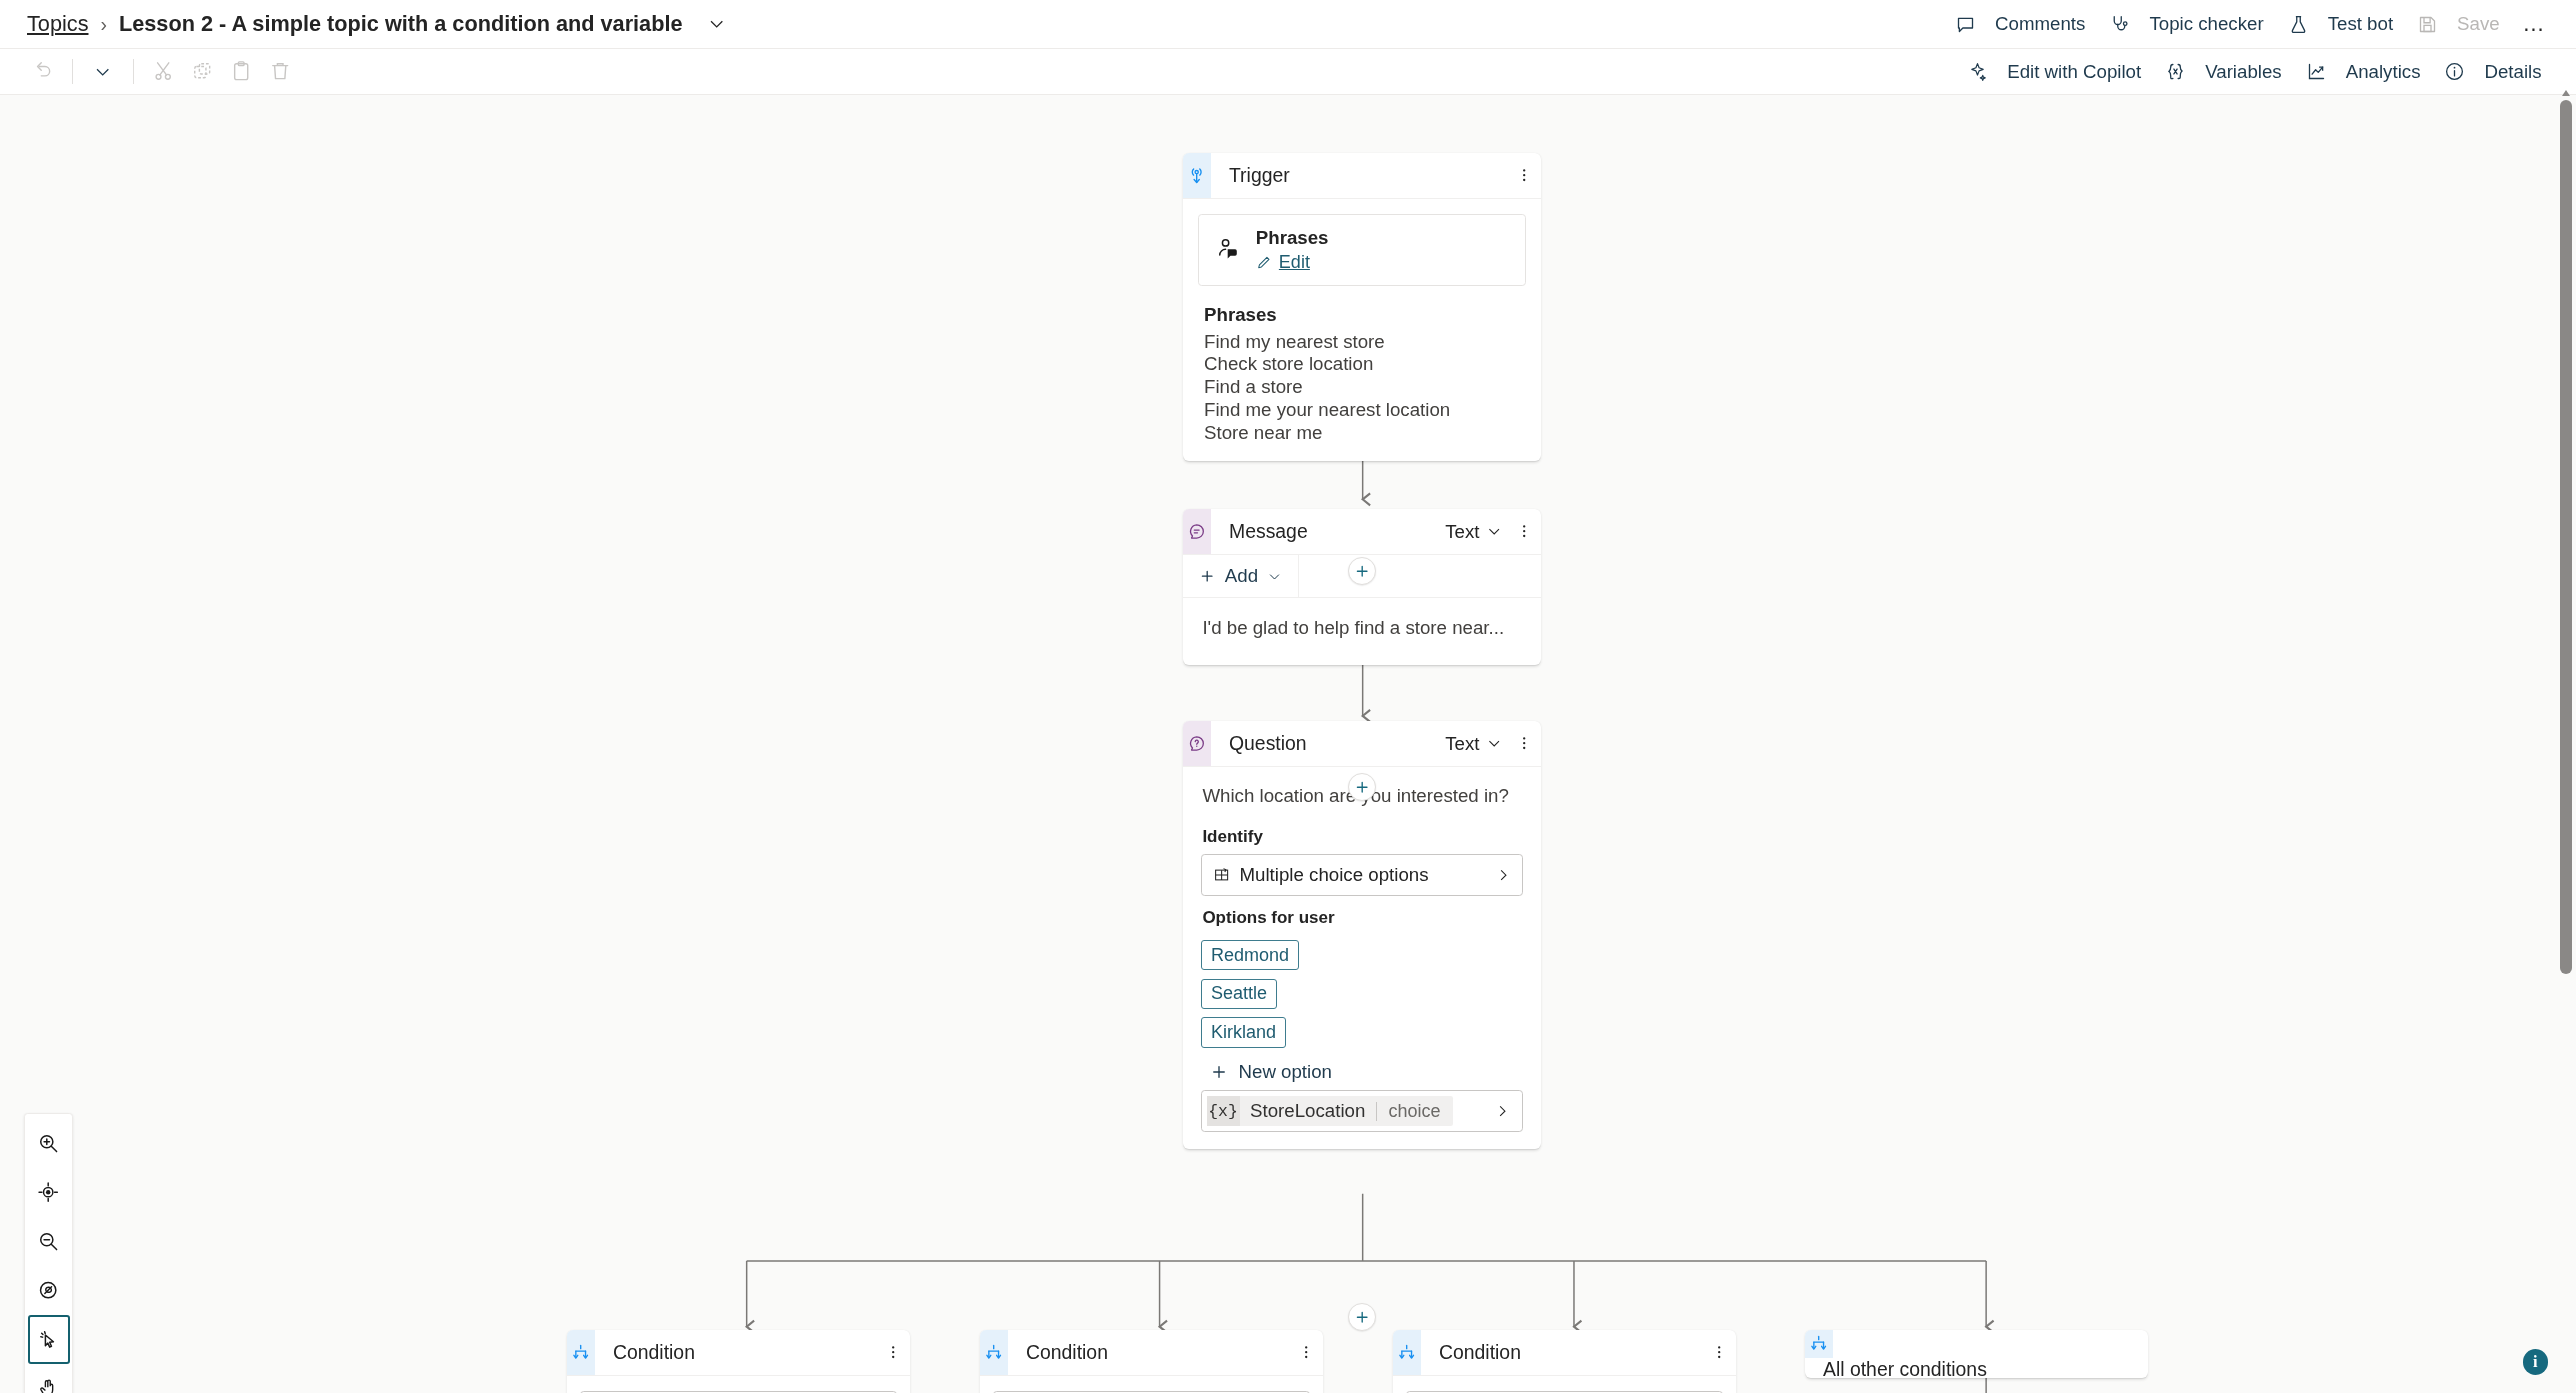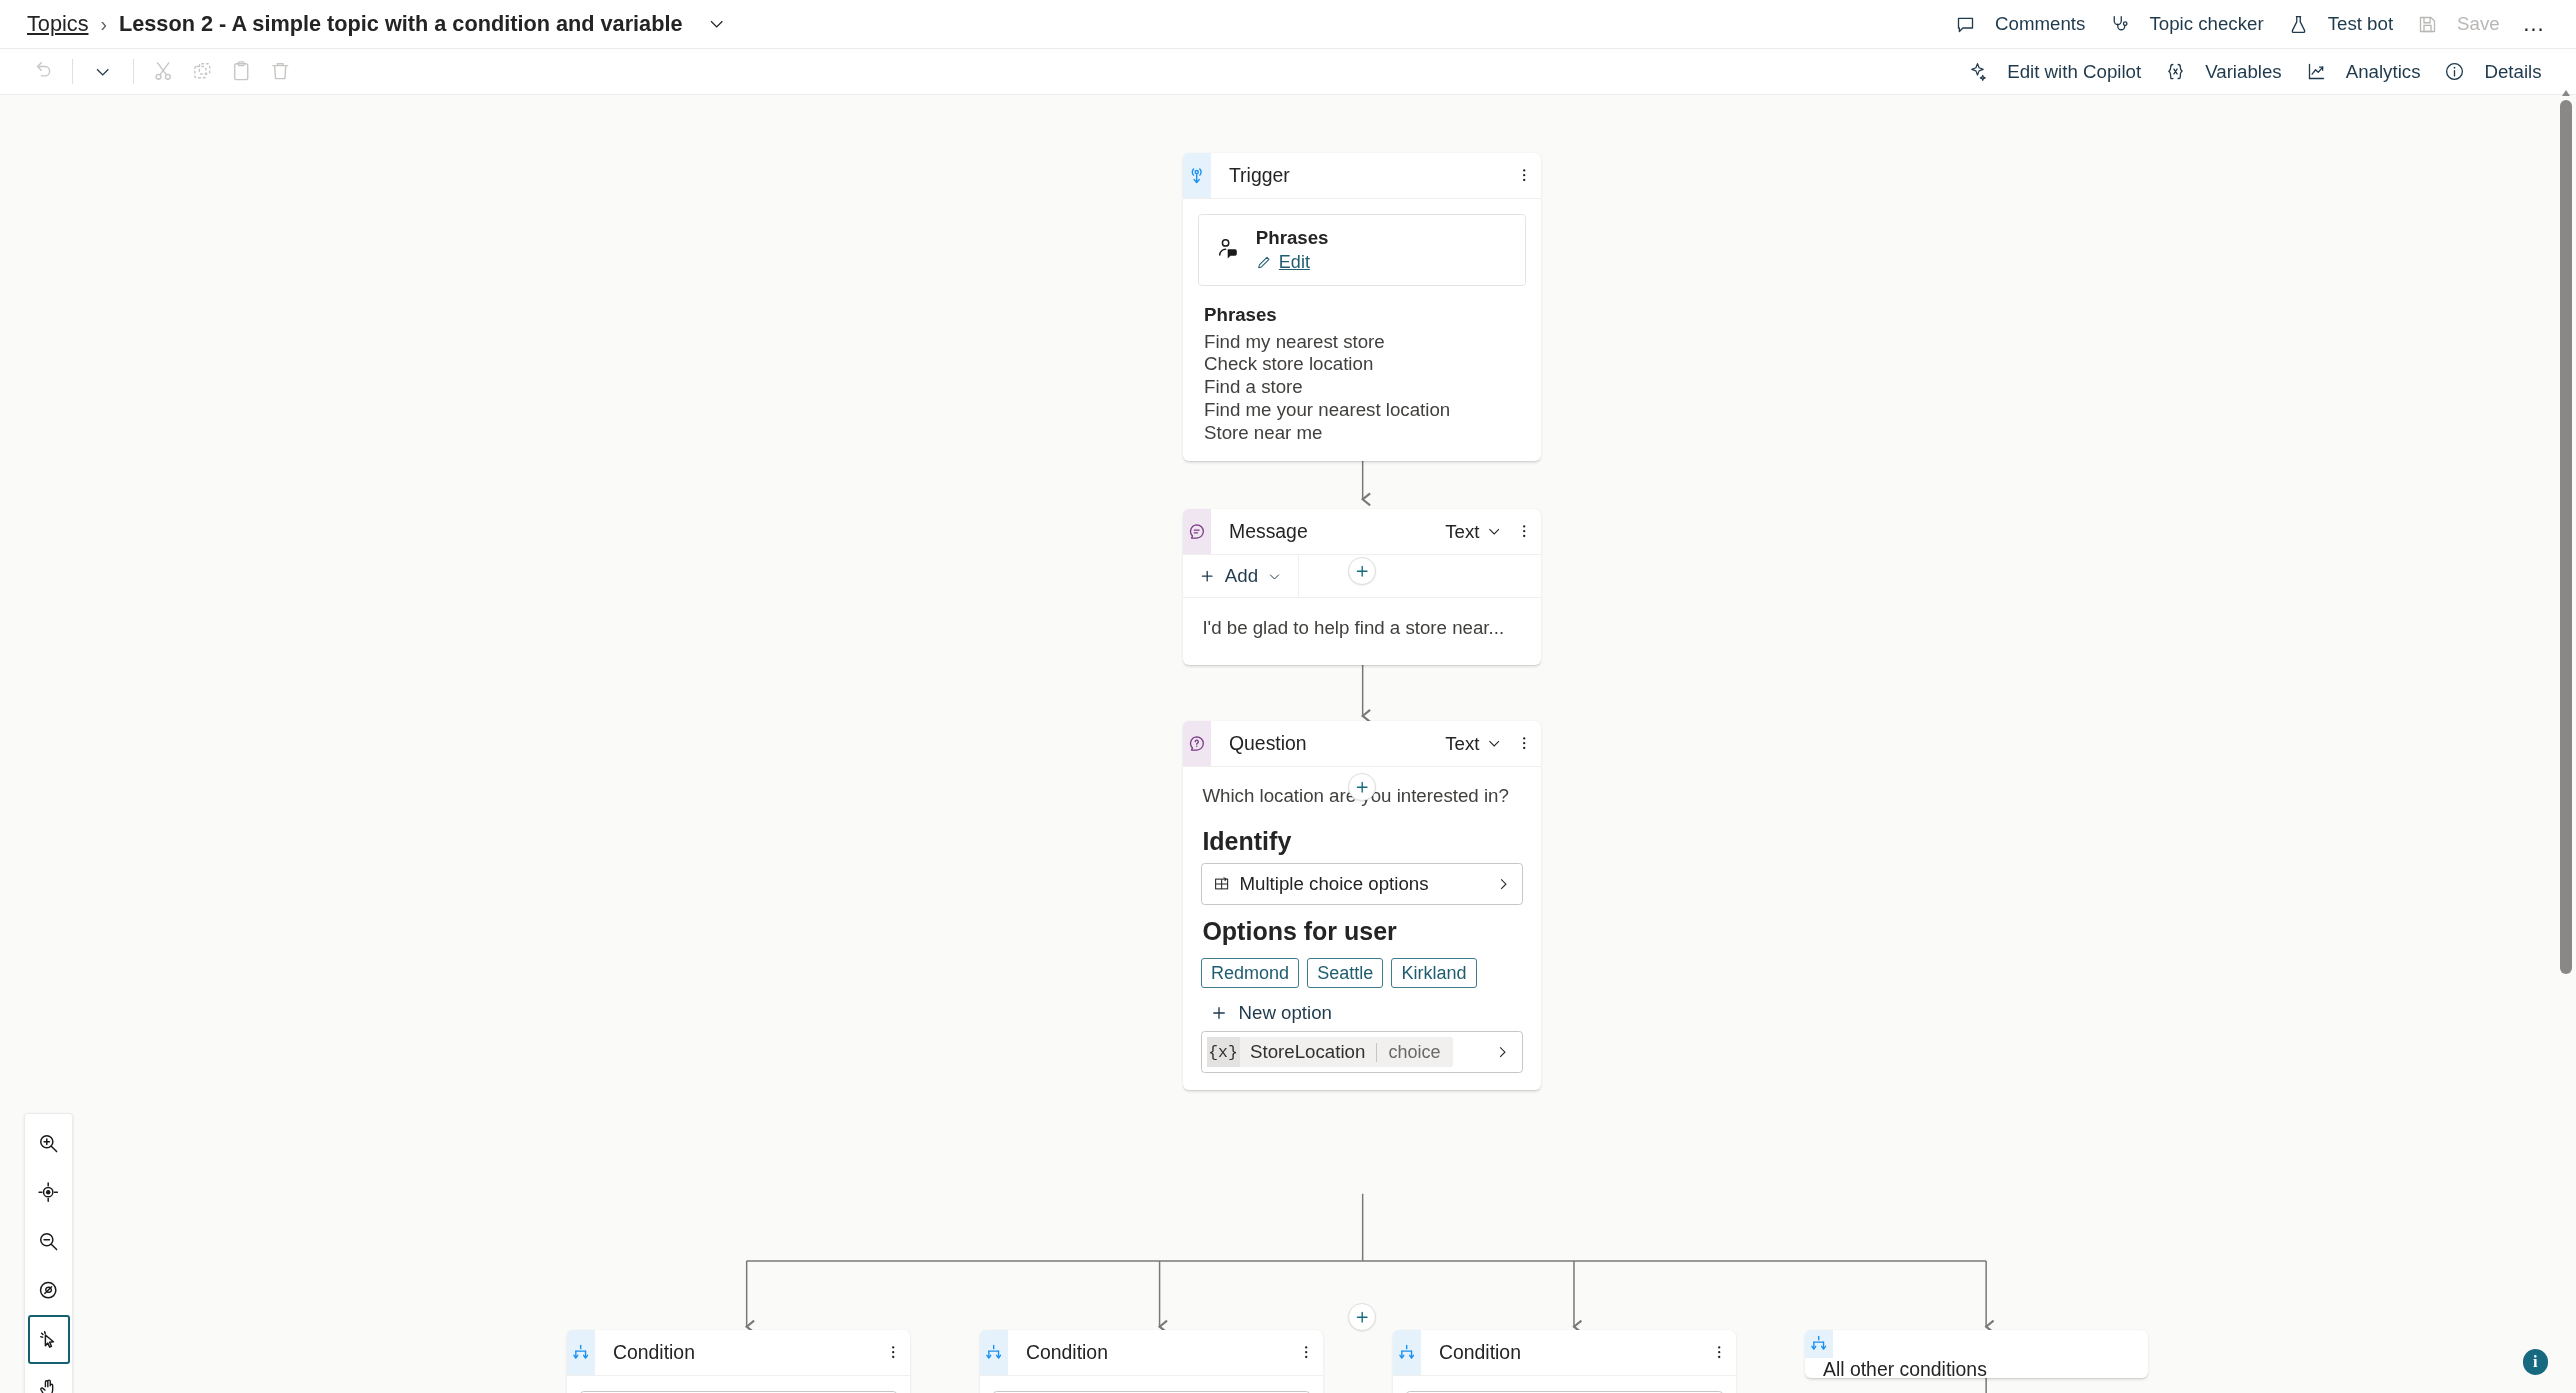--- a/index.html
+++ b/index.html
@@ -93,27 +93,27 @@
     display:flex;align-items:center;height:43px;border-bottom:0.7px solid #F0EFEE;
   }
   .addbtn{
     display:flex;align-items:center;gap:9px;padding:0 16.4px;height:100%;
     font-size:18.7px;color:#1F3A4D;cursor:pointer;border-right:0.7px solid #F0EFEE;
   }
   .msgtext{padding:19.4px 19.4px 25.4px 19.4px;font-size:18.7px;color:#42403E;}
 
   
   .qtext{padding:18px 19.4px 7.5px 19.4px;font-size:18.7px;color:#42403E;}
-  .qlabel{padding:12px 19.4px 7.5px 19.4px;font-size:25px;font-weight:bold;color:#242424;}
+  .qlabel{padding:12px 19.4px 7.5px 19.4px;font-size:17px;font-weight:bold;color:#242424;}
   .pickerbox{
     margin:0 18px;border:0.7px solid #C8C6C4;border-radius:3.7px;height:42px;
     display:flex;align-items:center;padding:0 10.5px;gap:9px;cursor:pointer;background:#fff;
   }
   .pickerbox .pbtext{flex:1;font-size:18.7px;color:#242424;}
-  .chips{padding:4.5px 18px 0 18px;display:flex;flex-direction:row;gap:8.2px;align-items:flex-start;}
+  .chips{padding:4.5px 18px 0 18px;display:flex;flex-direction:column;gap:8.2px;align-items:flex-start;}
   .chip{
     border:0.7px solid #3E7C8E;border-radius:3px;padding:3.7px 9px;
     font-size:18px;color:#1F5C70;background:#fff;cursor:pointer;
   }
   .newopt{
     display:flex;align-items:center;gap:10.5px;padding:13.4px 19.4px 7.5px 27px;
     font-size:18.7px;color:#1F3A4D;cursor:pointer;
   }
   .varbox{
     margin:0 18px 16.4px 18px;border:0.7px solid #C8C6C4;border-radius:3.7px;height:42px;

